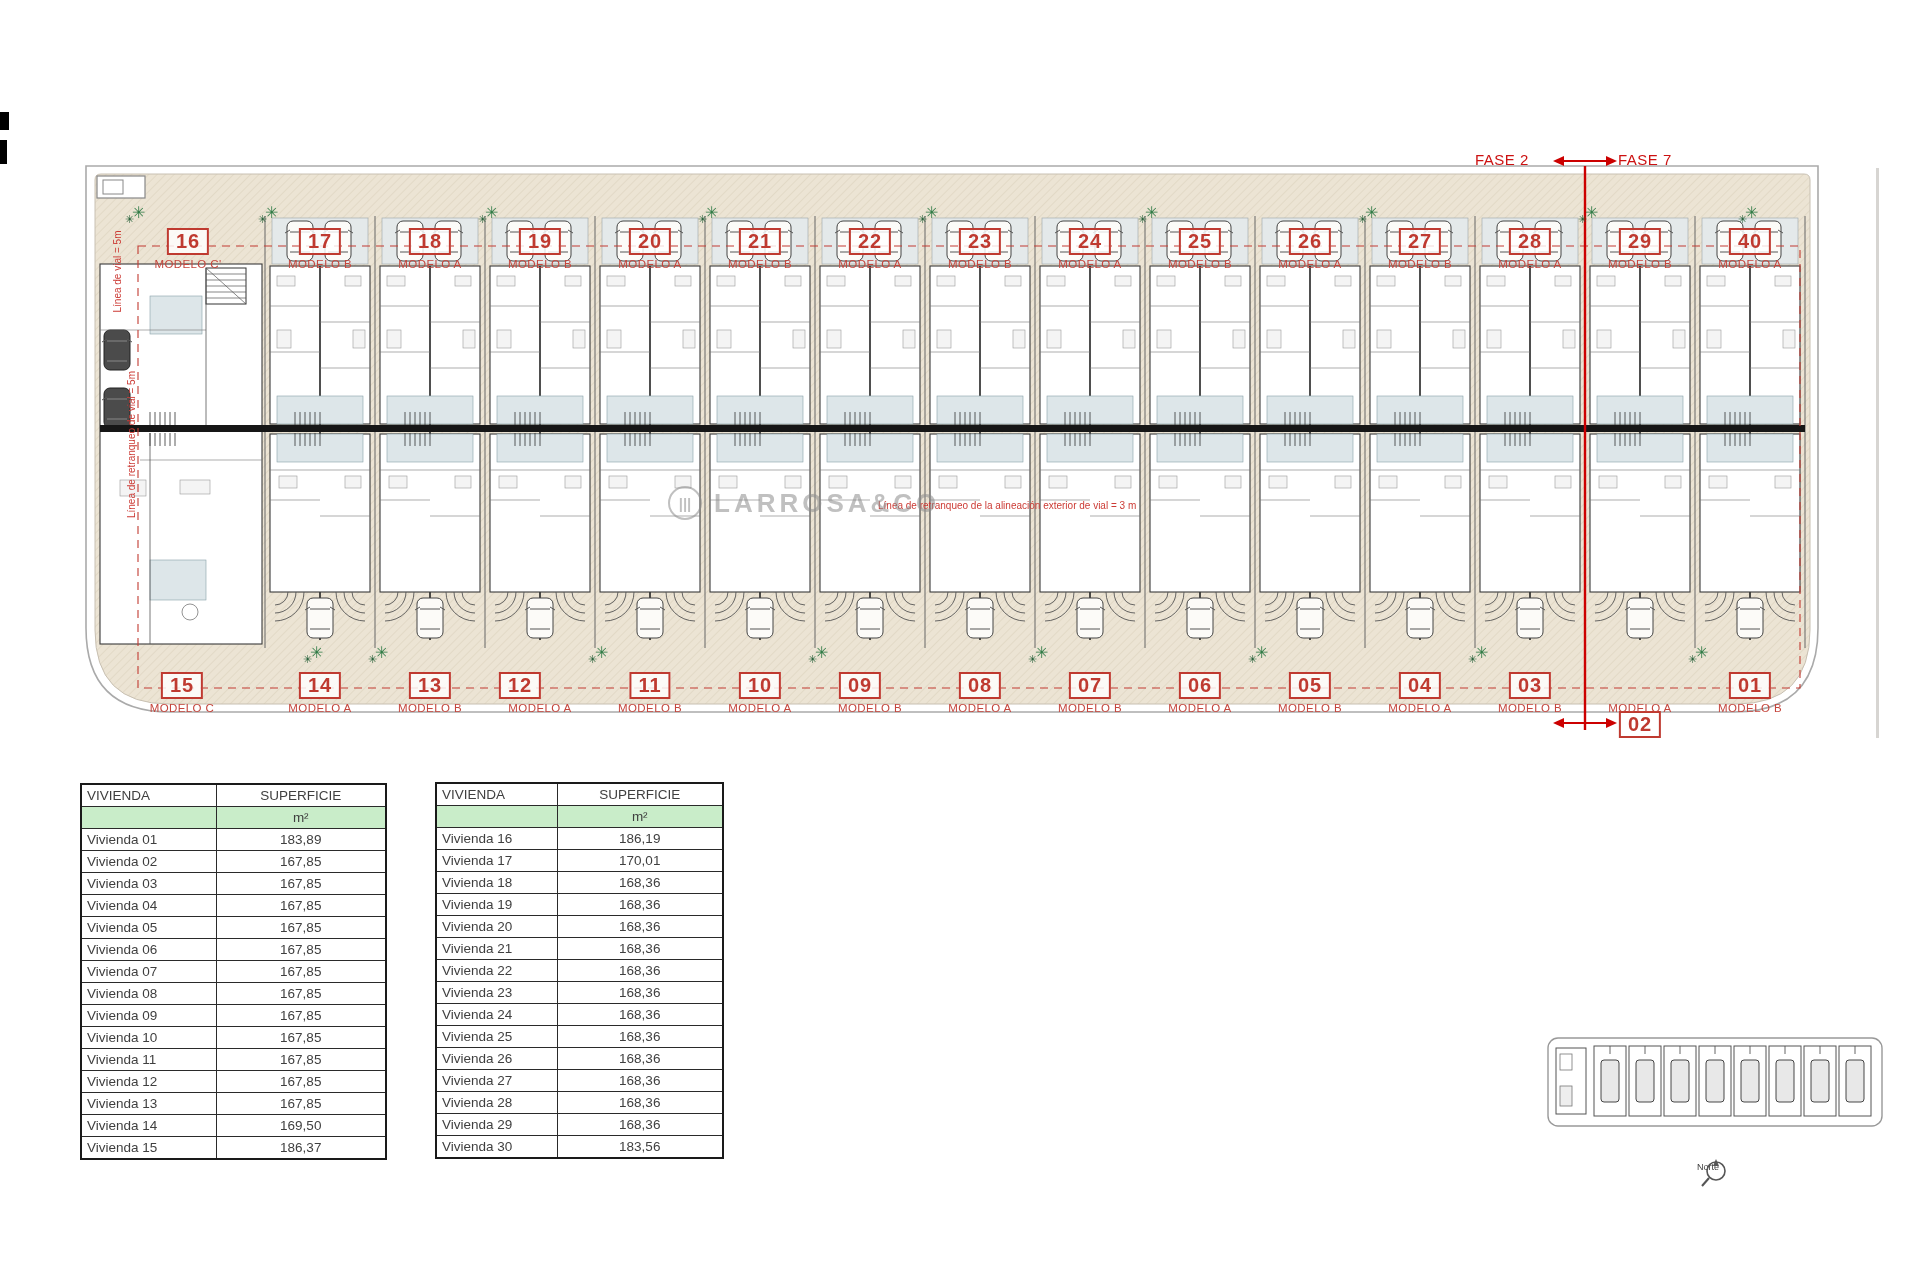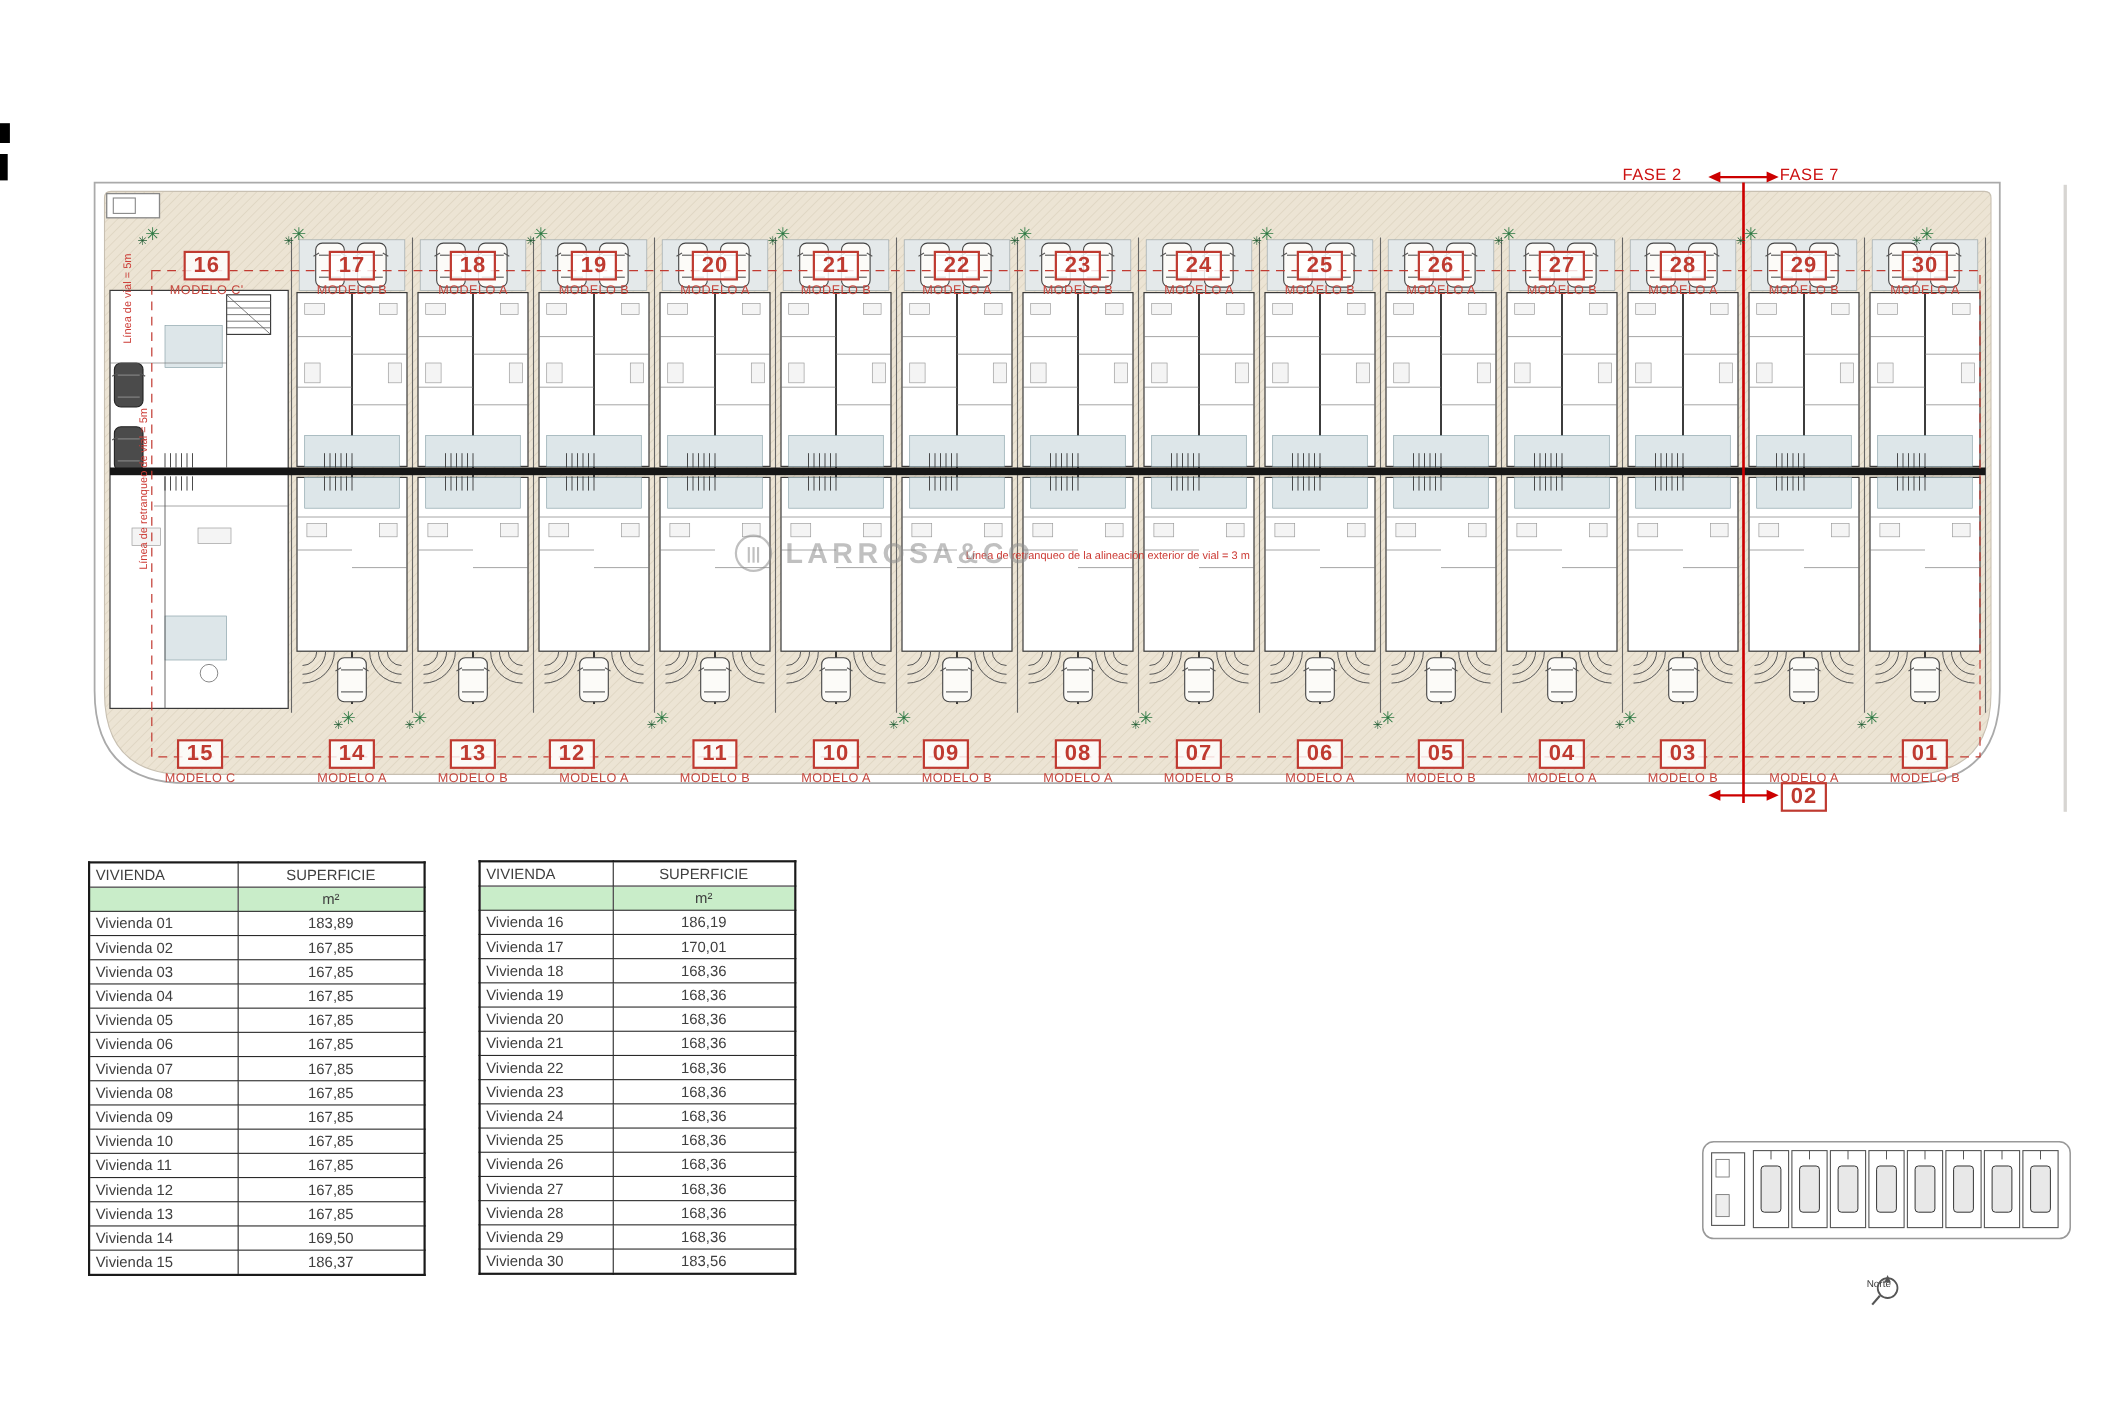--- a/index.html
+++ b/index.html
@@ -907,21 +907,21 @@
       <div class="ubox" style="left: 1200px; top: 228px;">25</div>
       <div class="modelo" style="left: 1200px; top: 258px;">MODELO B</div>
       <div class="ubox" style="left: 1310px; top: 228px;">26</div>
       <div class="modelo" style="left: 1310px; top: 258px;">MODELO A</div>
       <div class="ubox" style="left: 1420px; top: 228px;">27</div>
       <div class="modelo" style="left: 1420px; top: 258px;">MODELO B</div>
       <div class="ubox" style="left: 1530px; top: 228px;">28</div>
       <div class="modelo" style="left: 1530px; top: 258px;">MODELO A</div>
       <div class="ubox" style="left: 1640px; top: 228px;">29</div>
       <div class="modelo" style="left: 1640px; top: 258px;">MODELO B</div>
-      <div class="ubox" style="left: 1750px; top: 228px;">30</div>
+      <div class="ubox" style="left: 1750px; top: 228px;">40</div>
       <div class="modelo" style="left: 1750px; top: 258px;">MODELO A</div>
       <div class="ubox" style="left: 182px; top: 672px;">15</div>
       <div class="modelo" style="left: 182px; top: 702px;">MODELO C</div>
       <div class="ubox" style="left: 320px; top: 672px;">14</div>
       <div class="modelo" style="left: 320px; top: 702px;">MODELO A</div>
       <div class="ubox" style="left: 430px; top: 672px;">13</div>
       <div class="modelo" style="left: 430px; top: 702px;">MODELO B</div>
       <div class="ubox" style="left: 520px; top: 672px;">12</div>
       <div class="modelo" style="left: 540px; top: 702px;">MODELO A</div>
       <div class="ubox" style="left: 650px; top: 672px;">11</div>

